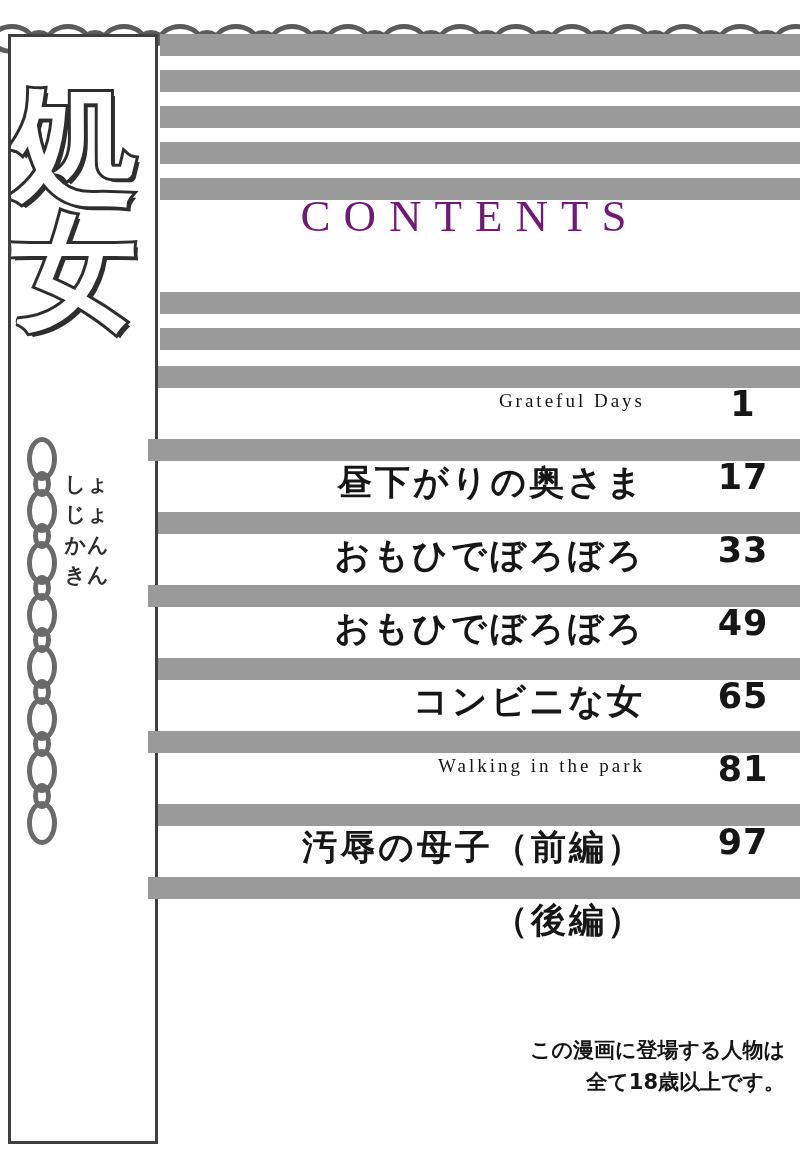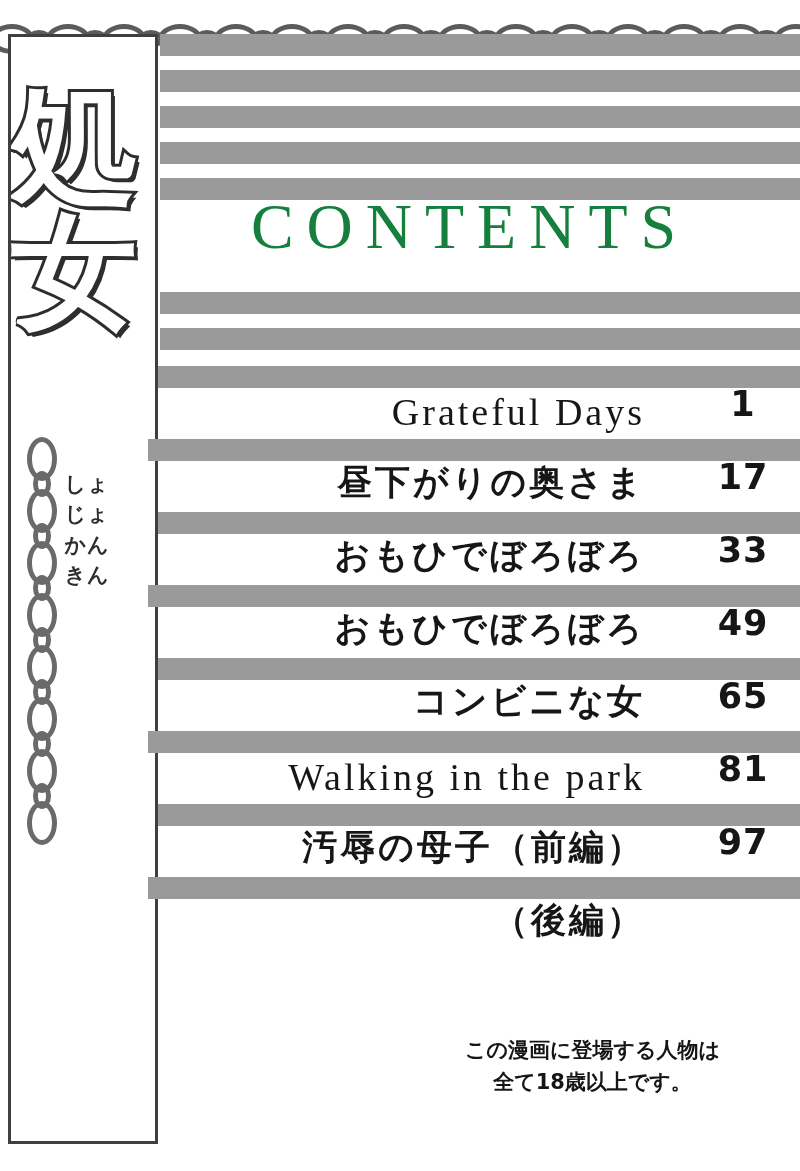--- a/index.html
+++ b/index.html
@@ -140,23 +140,23 @@
     background: #9a9a9a;
   }
 
   .contents-title {
     position: absolute;
     left: 160px;
     top: 190px;
     width: 620px;
     text-align: center;
     font-family: "Liberation Serif", serif;
-    font-size: 64px;
+    font-size: 45px;
     letter-spacing: 13px;
-    color: #15803d;
+    color: #701a75;
     font-weight: normal;
   }
 
   
   .toc {
     position: absolute;
     left: 148px;
     top: 366px;
     width: 652px;
   }
@@ -183,21 +183,21 @@
     color: #161616;
   }
   .toc-title.jp {
     font-family: "DejaVu Sans", sans-serif;
     font-size: 35px;
     font-weight: bold;
     letter-spacing: 3px;
   }
   .toc-title.en {
     font-family: "Liberation Serif", serif;
-    font-size: 38px;
+    font-size: 19px;
     letter-spacing: 3px;
     top: 24px;
   }
   .toc-page {
     position: absolute;
     left: 540px;
     top: 18px;
     width: 110px;
     text-align: center;
     font-family: "DejaVu Sans", sans-serif;
@@ -206,21 +206,21 @@
     color: #161616;
     letter-spacing: 1px;
   }
 
   
   .footnote {
     position: absolute;
     left: 400px;
     top: 1035px;
     width: 385px;
-    text-align: center;
+    text-align: right;
     font-family: "DejaVu Sans", sans-serif;
     font-size: 21px;
     font-weight: bold;
     color: #151515;
     line-height: 1.5;
   }
   .footnote div { white-space: nowrap; }
 </style>
 </head>
 <body>

